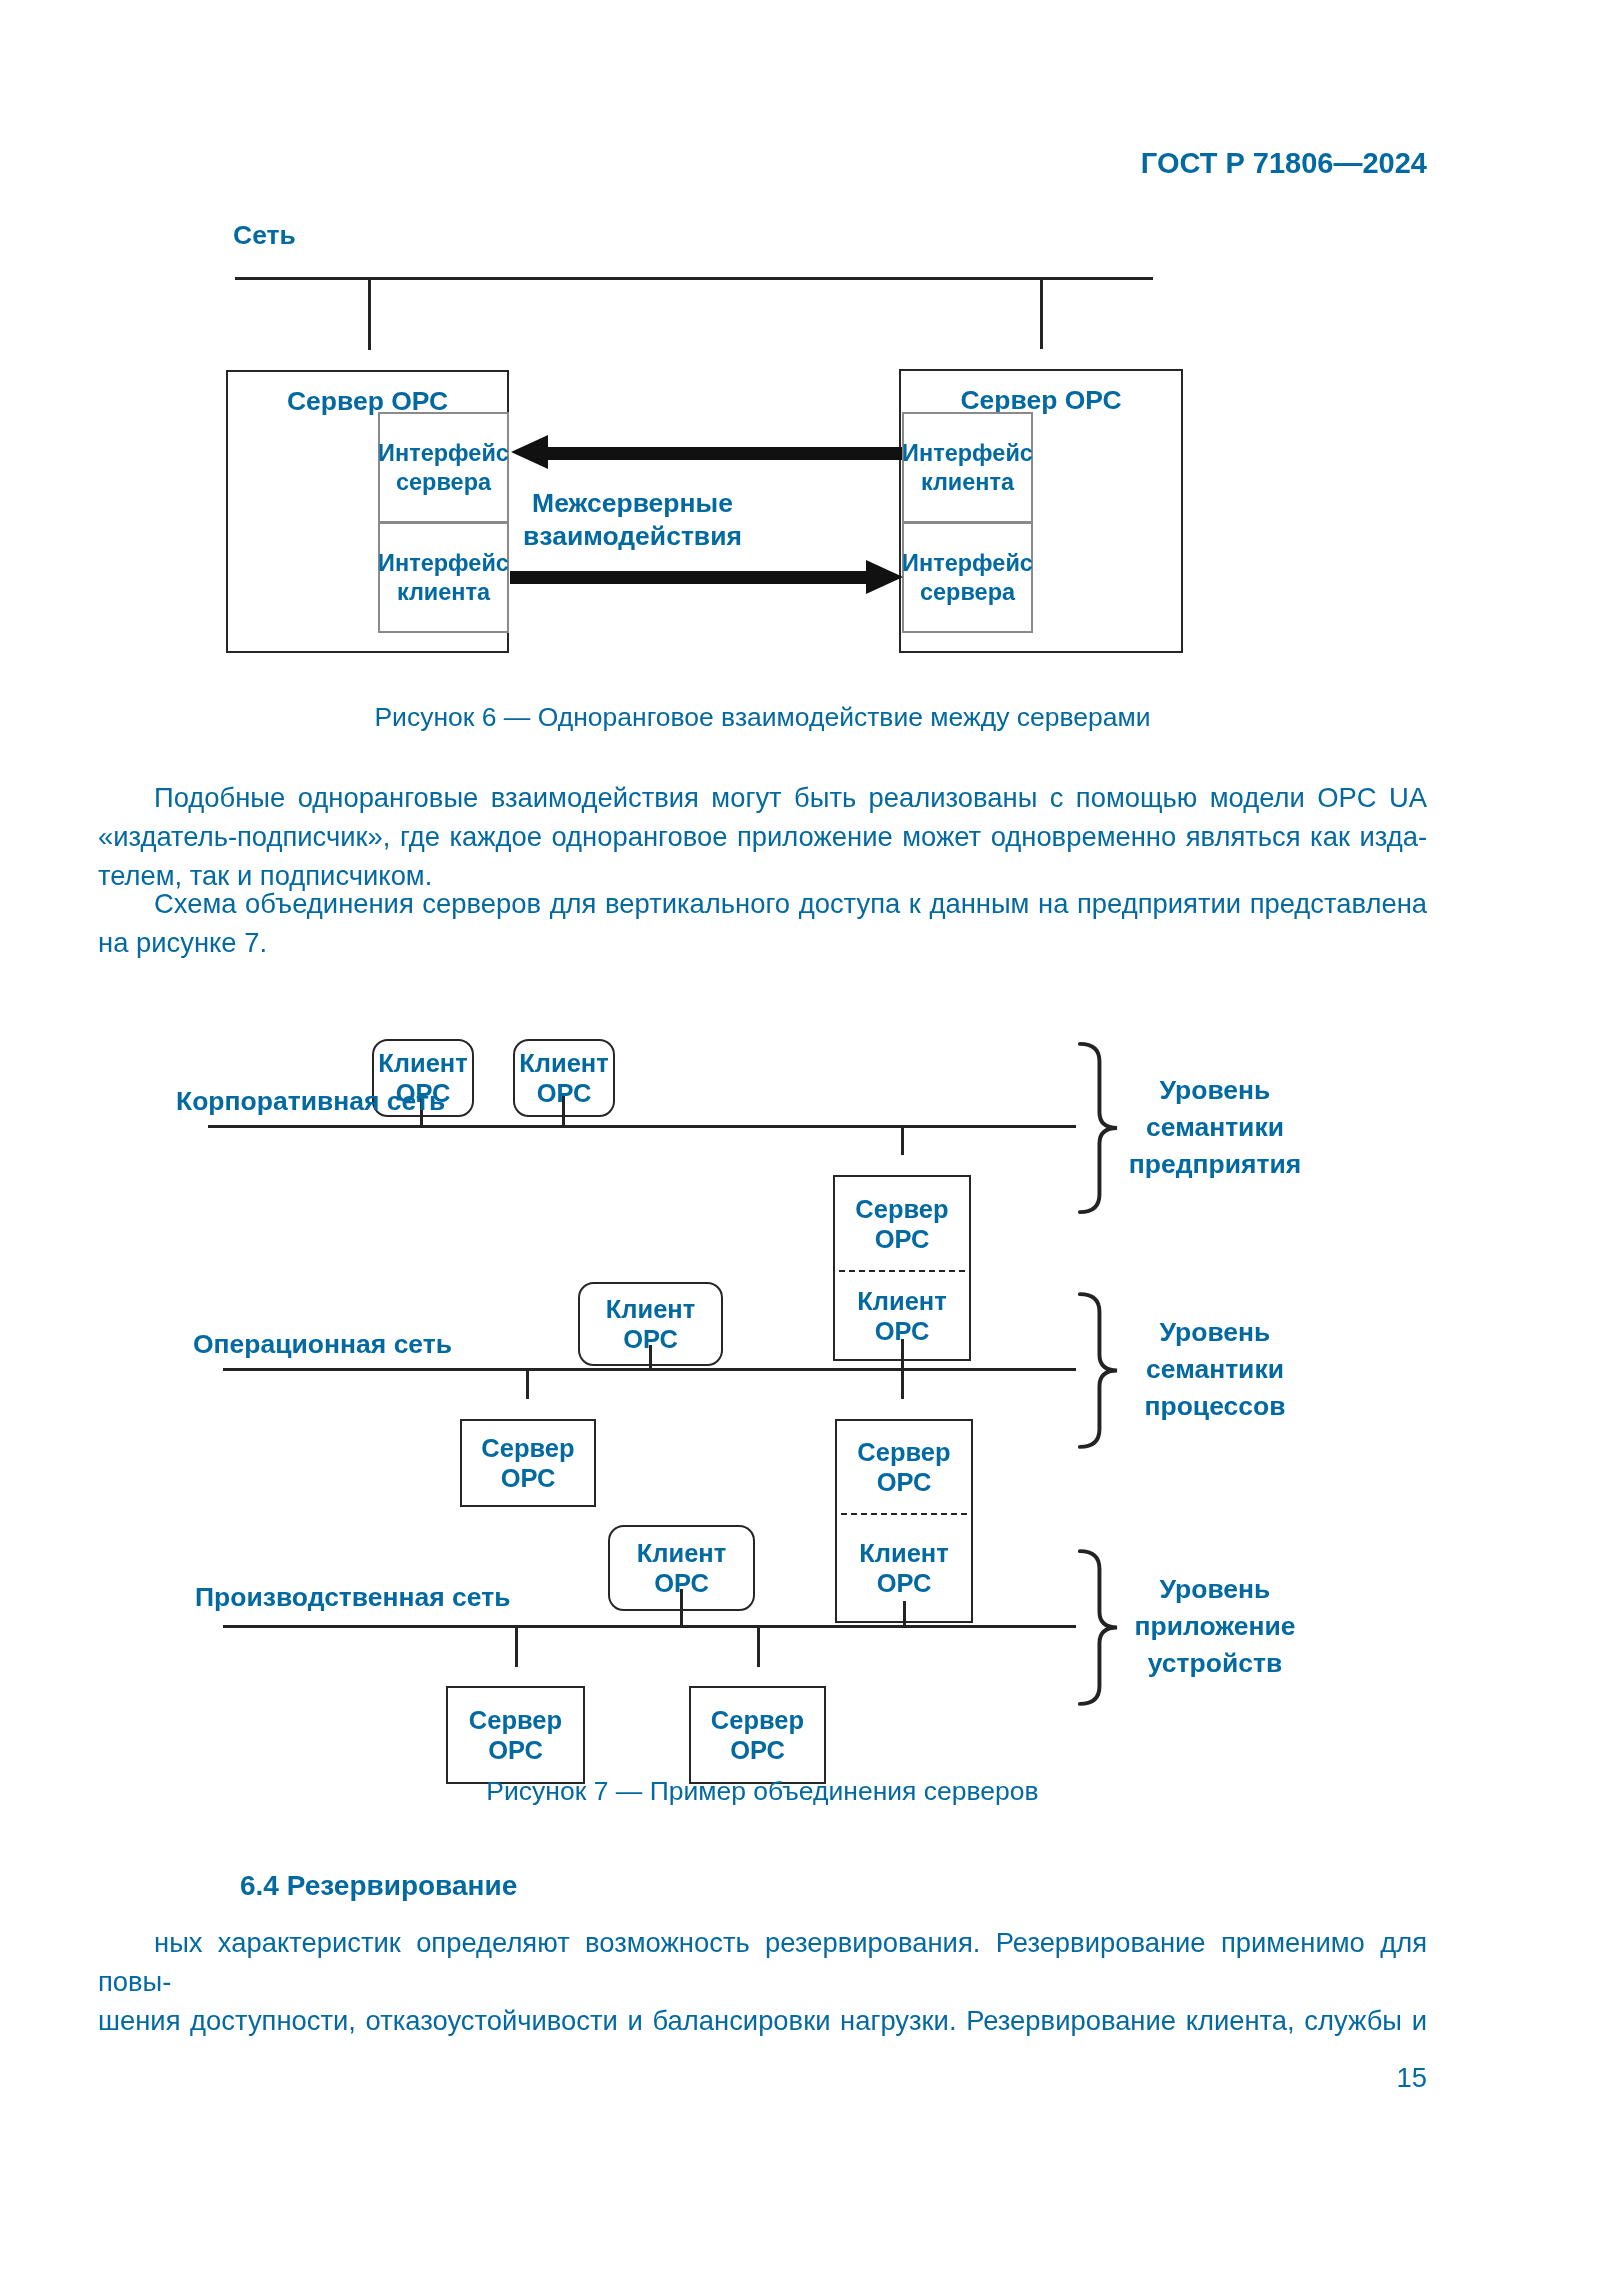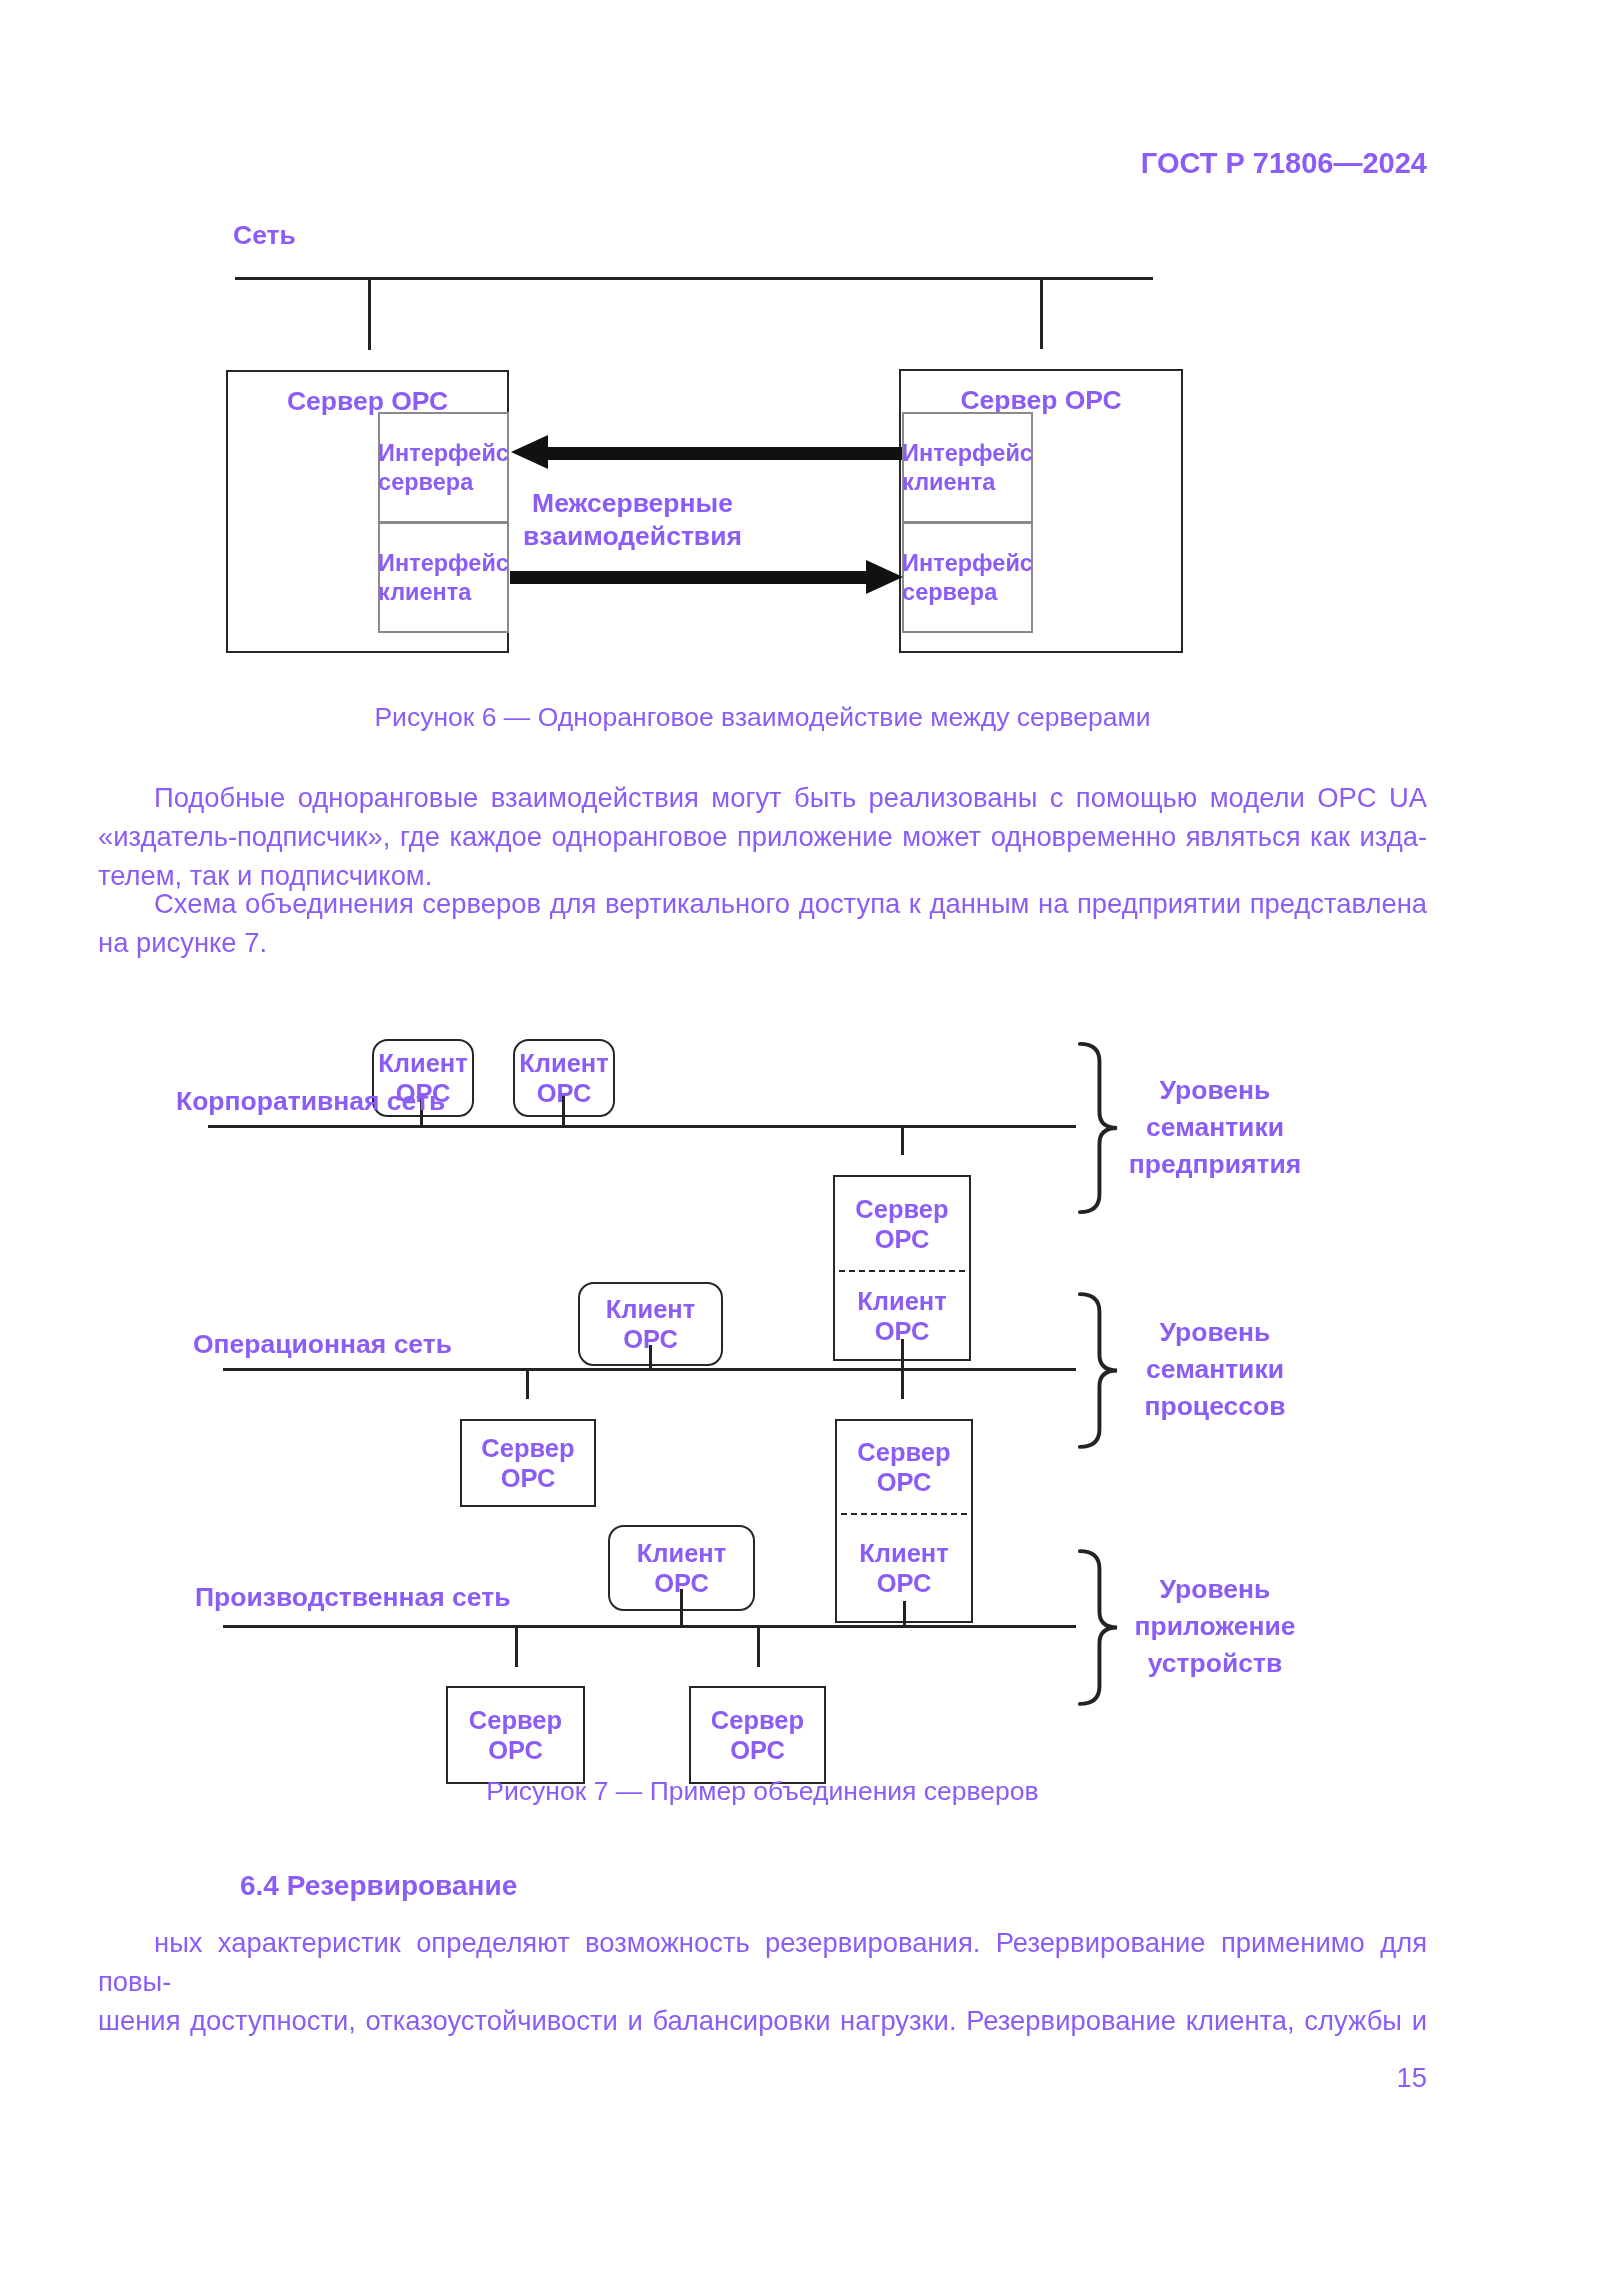--- a/index.html
+++ b/index.html
@@ -1,21 +1,21 @@
 <!DOCTYPE html>
 <html><head>
 <meta charset="utf-8">
 <style>
   html,body{margin:0;padding:0;background:#e8e8e8;}
   .page{
     position:relative;
     width:1621px;height:2293px;
     background:#ffffff;
     font-family:"Liberation Sans", sans-serif;
-    color:#8b5cf6;
+    color:#0369a1;
     overflow:hidden;
     margin:0 auto;
   }
   .abs{position:absolute;}
   
   .header{left:98px;width:1329px;top:147px;text-align:right;font-weight:bold;font-size:29px;}
   .caption{left:98px;width:1329px;text-align:center;font-size:26.5px;}
   .para{left:98px;width:1329px;font-size:27.4px;line-height:39px;}
   .para .tline{text-align:justify;text-align-last:justify;}
   .para .tline:first-child{text-indent:56px;}
@@ -26,21 +26,21 @@
   .hline{background:#232323;height:2.9px;}
   .vline{background:#232323;width:2.9px;}
   .box{border:2.9px solid #262626;background:#fff;box-sizing:border-box;margin-top:20px;}
   .rbox{border-radius:15.7px;}
   .cellbox{display:flex;flex-direction:column;box-sizing:border-box;}
   .cell{display:flex;align-items:center;justify-content:center;text-align:center;
         font-weight:bold;font-size:25.5px;line-height:30px;}
   .divider{height:0;border-top:2.9px dashed #232323;margin:0 3.9px;}
   .bxtitle{font-weight:bold;font-size:26.5px;text-align:center;padding-top:13.7px;}
   .ibox{border:2px solid #8a8a8a;background:#fff;box-sizing:border-box;
-        display:flex;align-items:center;justify-content:center;
+        display:flex;align-items:center;justify-content:center;text-align:center;
         font-weight:bold;font-size:23.5px;line-height:29px;}
   .netlabel{font-weight:bold;font-size:26.5px;}
   .lvl{left:1127px;width:176px;text-align:center;font-weight:bold;font-size:26.5px;line-height:37px;}
   .shaft{background:#111;height:12.7px;}
   .ah-left{width:0;height:0;border-top:17.6px solid transparent;border-bottom:17.6px solid transparent;border-right:37px solid #111;}
   .ah-right{width:0;height:0;border-top:17.6px solid transparent;border-bottom:17.6px solid transparent;border-left:37px solid #111;}
   .arrlabel{text-align:center;font-weight:bold;font-size:26.5px;line-height:33px;}
 </style>
 </head>
 <body>

